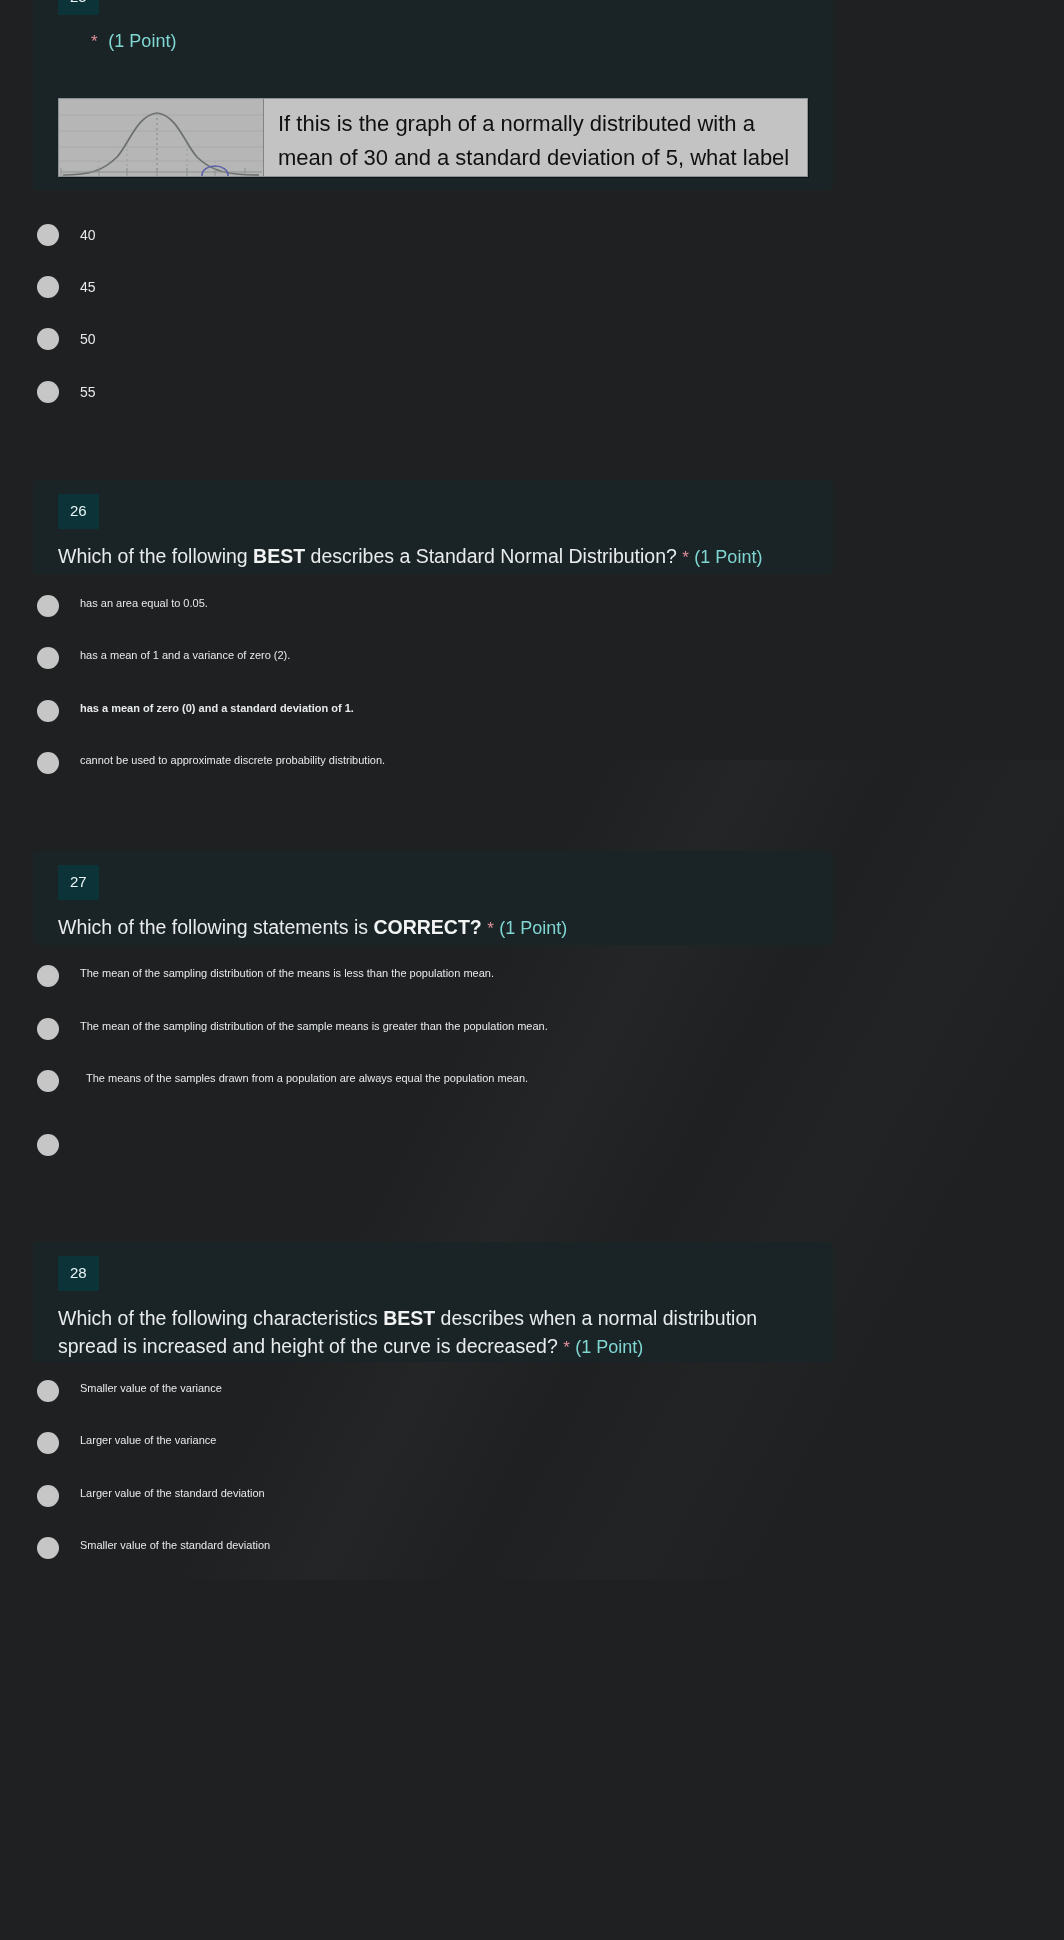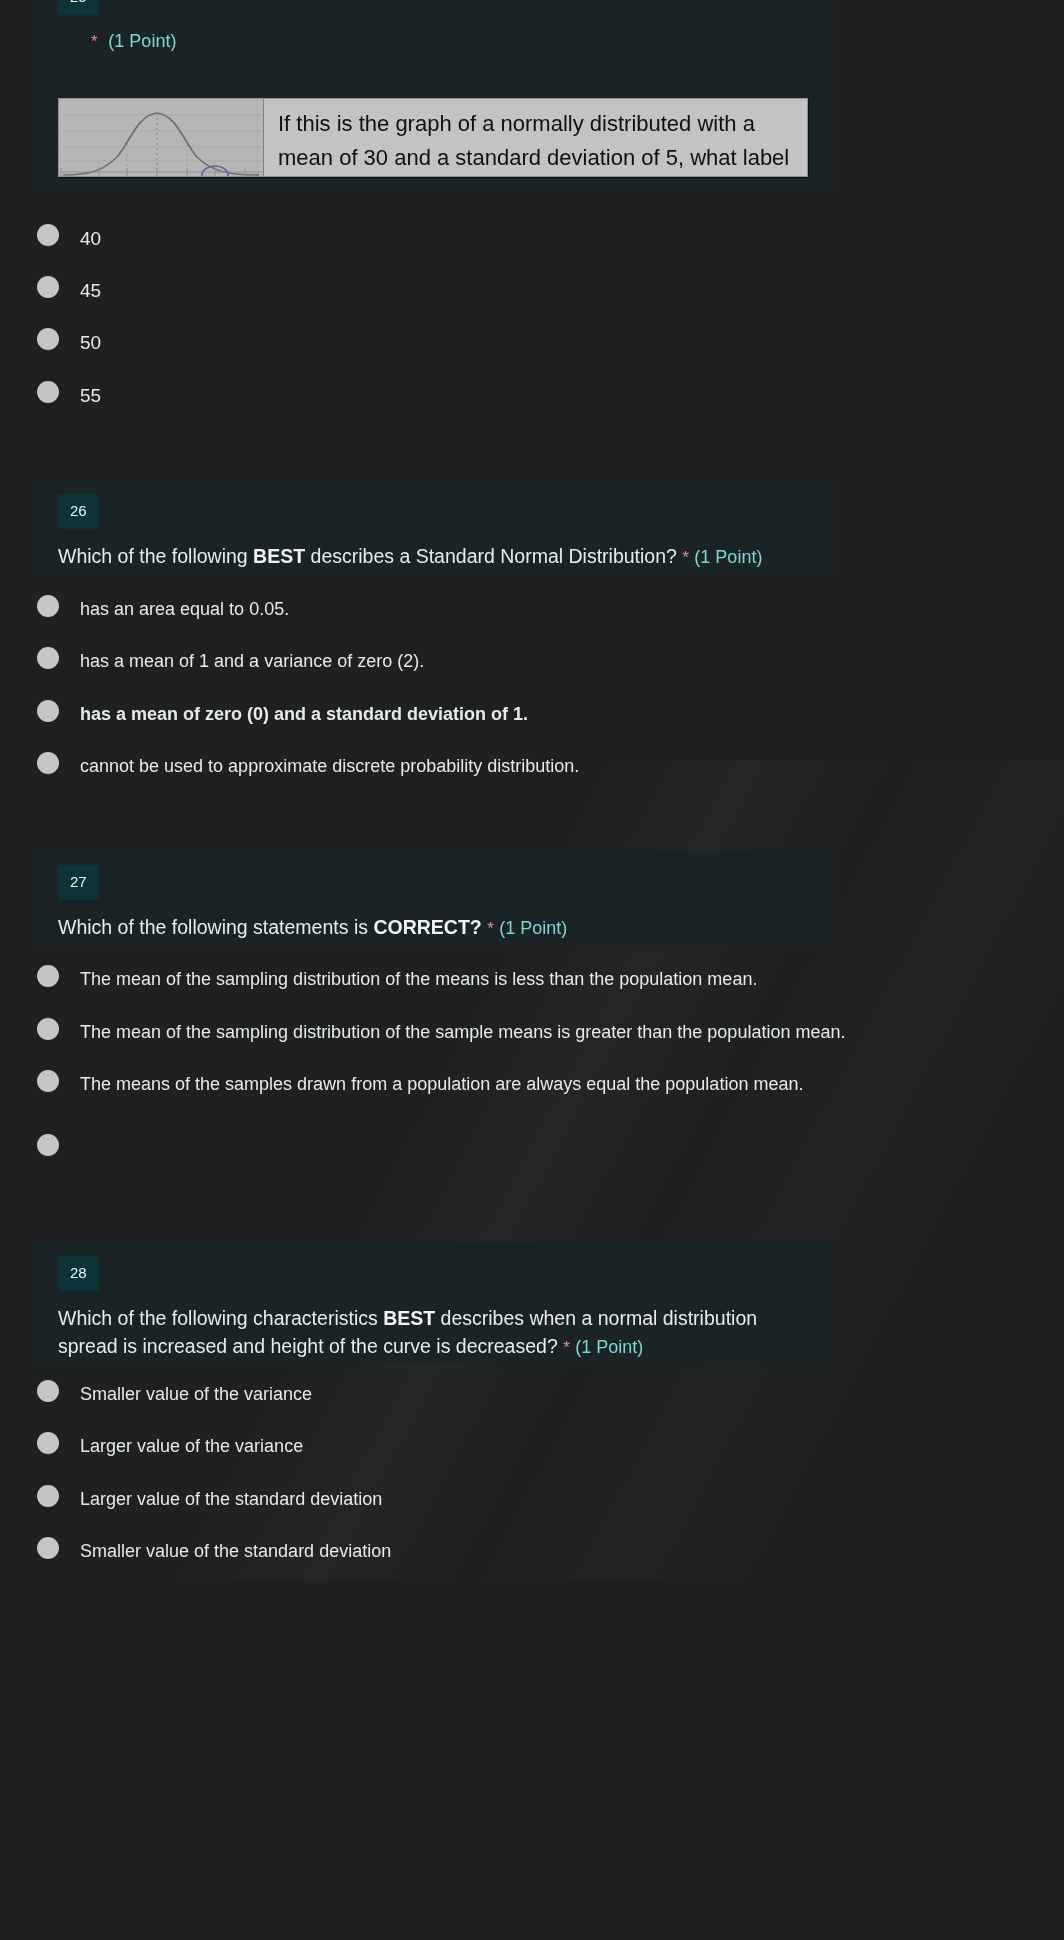--- a/index.html
+++ b/index.html
@@ -118,26 +118,26 @@
   }
   .radio {
     width: 22px; height: 22px;
     border-radius: 50%;
     background: #c6c6c6;
     flex: 0 0 22px;
     margin-top: 1px;
   }
   .optlabel {
     color: #e7eaea;
-    font-size: 18px;
+    font-size: 11px;
     line-height: 1.62;
     margin-left: 21px;
     padding-top: 1px;
   }
-  .optlabel.big { font-size: 19px; }
+  .optlabel.big { font-size: 14px; }
   .optlabel.wide { max-width: 760px; }
 </style>
 </head>
 <body>
 
 <div id="page">
   <div class="content">
 
     <div class="qcard" style="top:-34px; height:224px;">
       <div class="qnum">25</div>
@@ -233,21 +233,21 @@
     </div>
 
     <div class="opt" style="top:964px;">
       <span class="radio"></span>
       <span class="optlabel">The mean of the sampling distribution of the means is less than the population mean.</span>
     </div>
     <div class="opt" style="top:1017px;">
       <span class="radio"></span>
       <span class="optlabel">The mean of the sampling distribution of the sample means is greater than the population mean.</span>
     </div>
-    <div class="opt" style="top:1069px;">
+    <div class="opt" style="top:1069px;gap:6px;">
       <span class="radio"></span>
       <span class="optlabel">The means of the samples drawn from a population are always equal the population mean.</span>
     </div>
     <div class="opt" style="top:1121px; align-items:center;">
       <span class="radio" style="margin-top:13px;"></span>
     </div>
 
     <div class="qcard" style="top:1242px; height:120px;">
       <div class="qnum">28</div>
       <div class="qtext" style="max-width:760px;">

